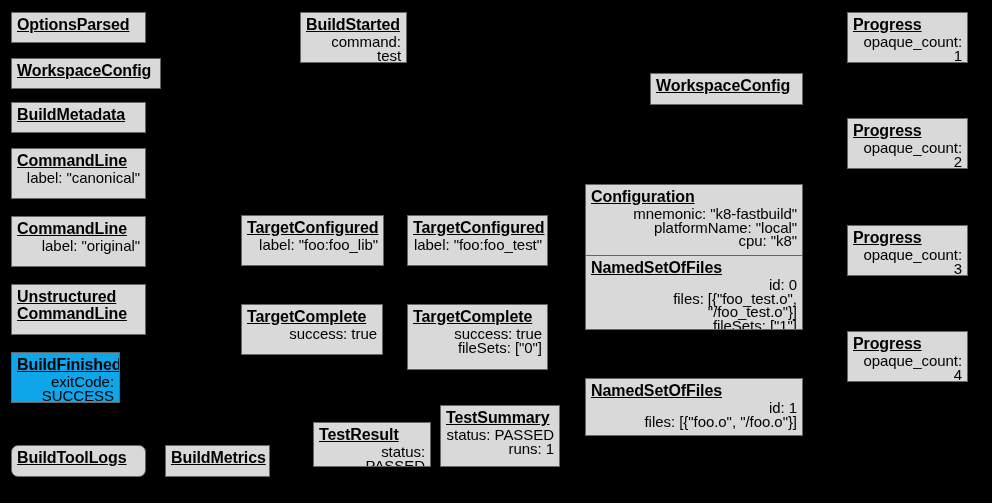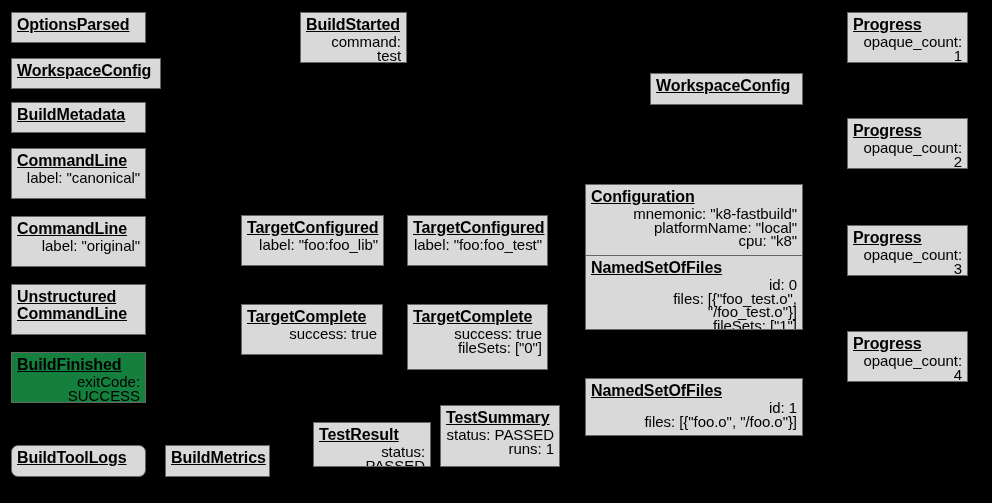--- a/index.html
+++ b/index.html
@@ -70,21 +70,21 @@
       <div class="node-fields">label: "canonical"</div>
     </div>
     <div class="node" style="left: 11px; top: 216px; width: 135px; height: 51px; background: rgb(217, 217, 217); border-color: rgb(102, 102, 102); color: rgb(0, 0, 0);">
       <div><span class="node-title">CommandLine</span></div>
       <div class="node-fields">label: "original"</div>
     </div>
     <div class="node title-only" style="left: 11px; top: 284px; width: 135px; height: 51px; background: rgb(217, 217, 217); border-color: rgb(102, 102, 102); color: rgb(0, 0, 0);">
       <div><span class="node-title">Unstructured
 CommandLine</span></div>
     </div>
-    <div class="node" style="left: 11px; top: 352px; width: 135px; height: 51px; background: #15803d; border-color: rgb(102, 102, 102); color: rgb(0, 0, 0);">
+    <div class="node" style="left: 11px; top: 352px; width: 109px; height: 51px; background: #0ea5e9; border-color: rgb(102, 102, 102); color: rgb(0, 0, 0);">
       <div><span class="node-title">BuildFinished</span></div>
       <div class="node-fields">exitCode: SUCCESS</div>
     </div>
     <div class="node title-only" style="left: 11px; top: 445px; width: 135px; height: 32px; background: rgb(217, 217, 217); border-color: rgb(102, 102, 102); color: rgb(0, 0, 0); border-radius: 7px;">
       <div><span class="node-title">BuildToolLogs</span></div>
     </div>
     <div class="node title-only" style="left: 165px; top: 445px; width: 105px; height: 32px; background: rgb(217, 217, 217); border-color: rgb(102, 102, 102); color: rgb(0, 0, 0);">
       <div><span class="node-title">BuildMetrics</span></div>
     </div>
     <div class="node" style="left: 300px; top: 12px; width: 107px; height: 51px; background: rgb(217, 217, 217); border-color: rgb(102, 102, 102); color: rgb(0, 0, 0);">

